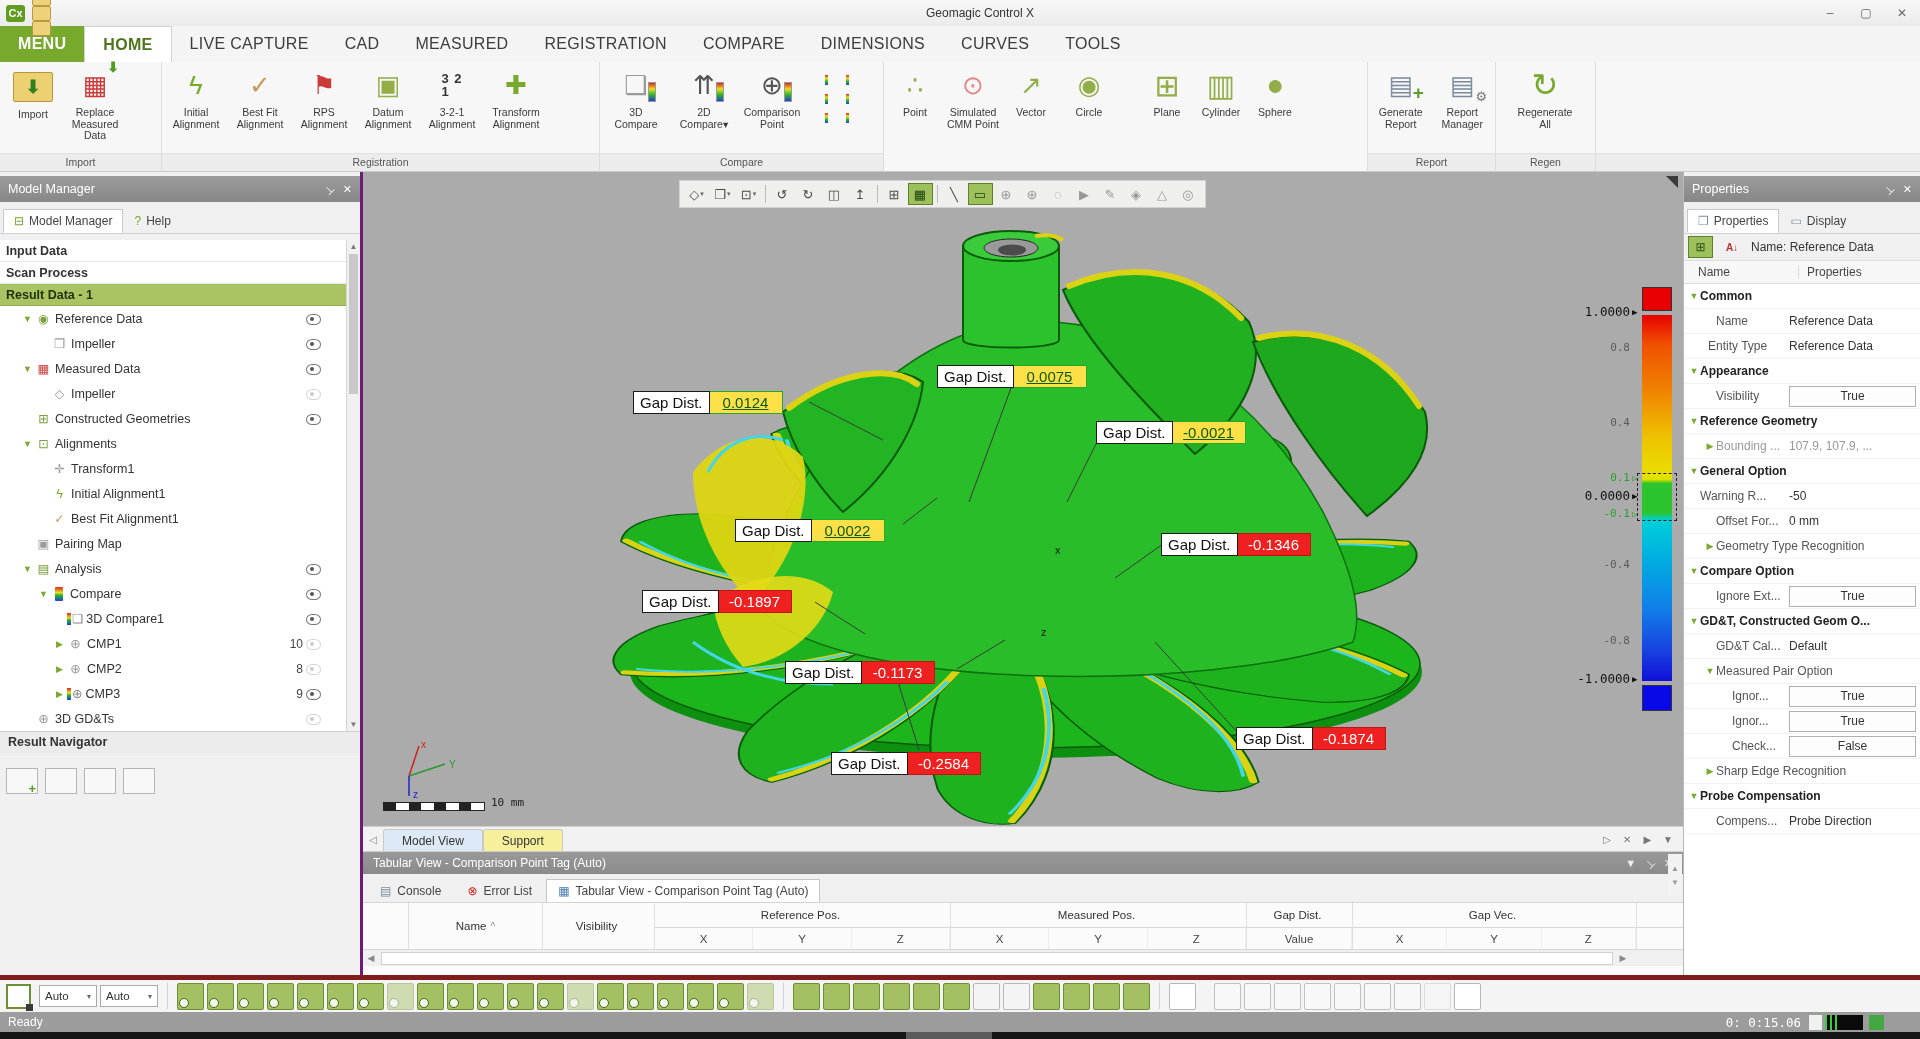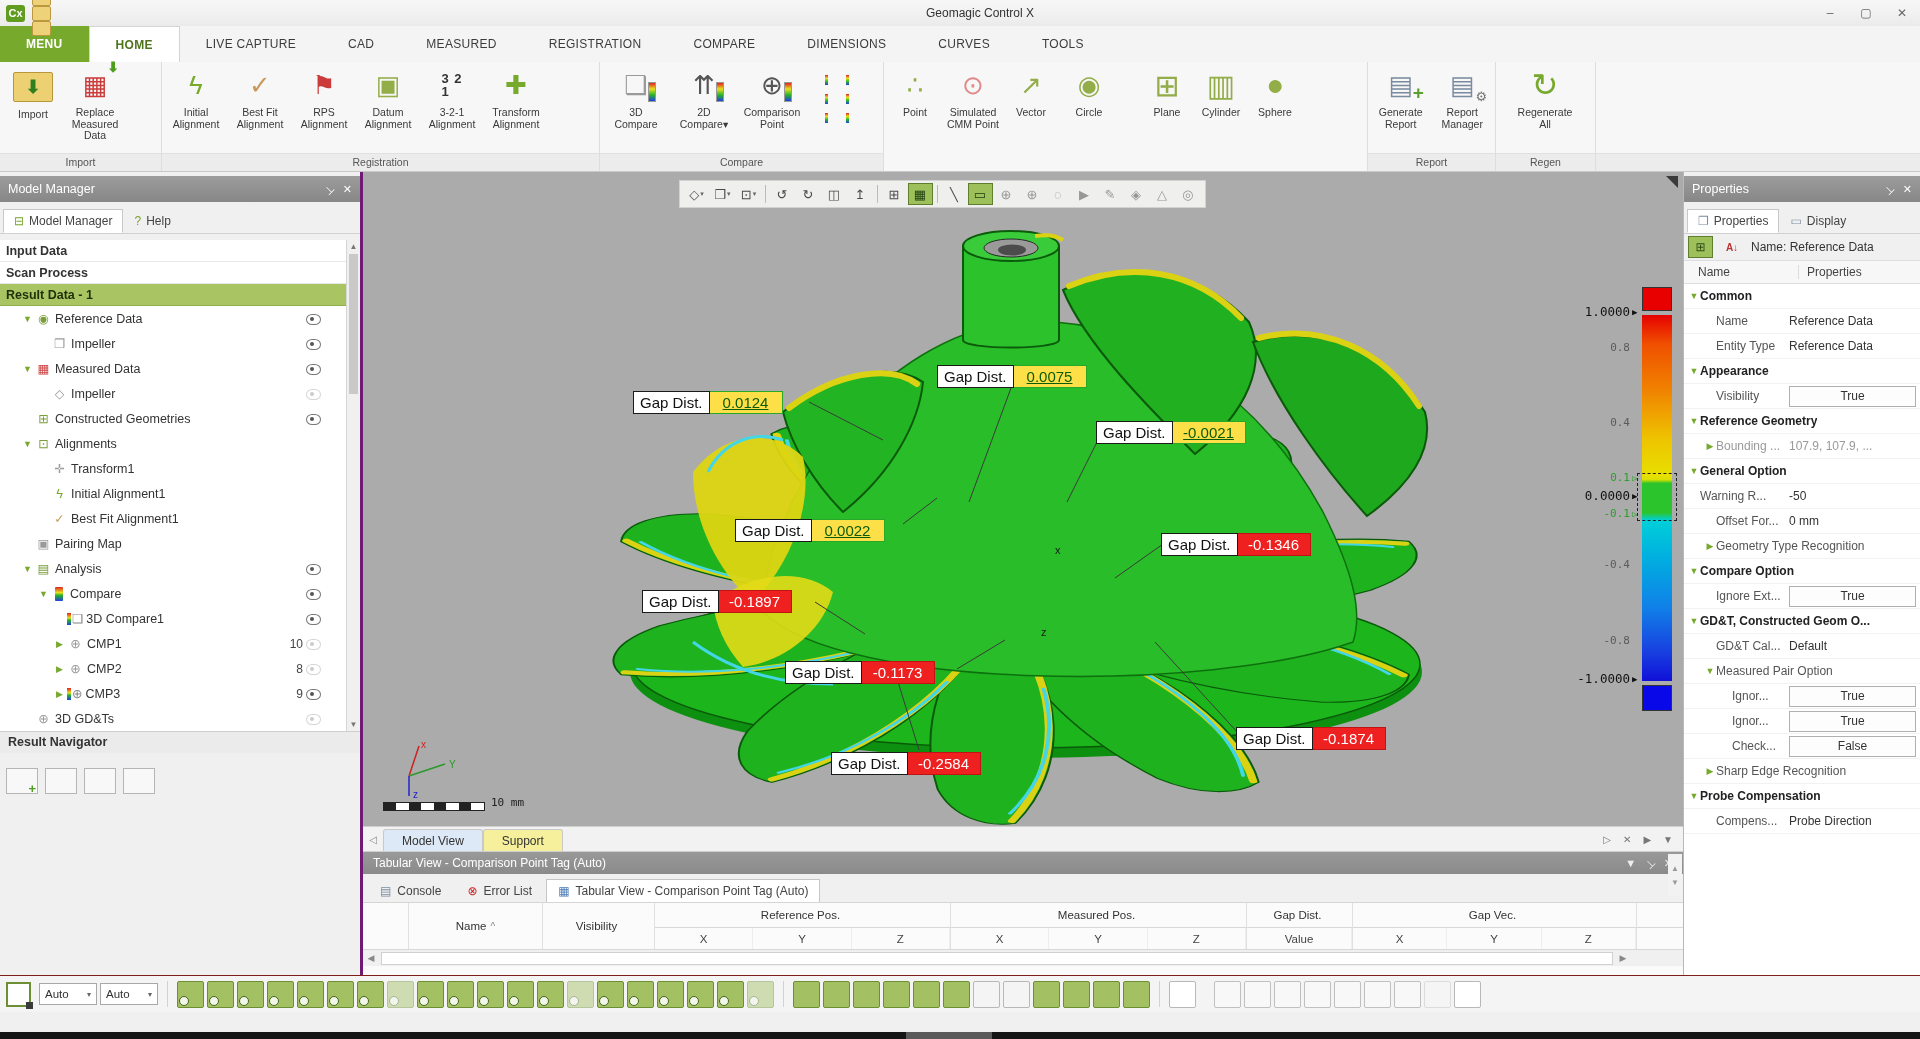--- a/index.html
+++ b/index.html
@@ -12,21 +12,21 @@
   .logo{width:19px;height:17px;background:#5f9c1f;color:#fff;font-weight:bold;font-size:11px;border-radius:3px;display:flex;align-items:center;justify-content:center;}
   .qi{color:#6a6a6a;font-size:14px;line-height:14px;}
   .qi.folder{color:#2f7f1f;background:#edd27a;border:1px solid #bb983e;border-radius:2px;width:17px;height:13px;font-size:10px;display:flex;align-items:center;justify-content:center;}
   .qi.green{color:#4e9e1e;font-weight:bold;}
   .qi.dimq{color:#b5b5b5;}
   #wtitle{position:absolute;left:0;right:0;text-align:center;color:#333;padding-left:40px;}
   .winctl{margin-left:auto;display:flex;z-index:2;}
   .winctl span{width:36px;text-align:center;color:#666;font-size:12px;}
   
   #menubar{position:absolute;top:26px;left:0;width:1920px;height:36px;background:#f4f4f4;display:flex;align-items:stretch;}
-  .mtab{padding:0 26px;display:flex;align-items:center;font-size:12px;color:#3c3c3c;letter-spacing:.3px;justify-content:flex-end;}
+  .mtab{padding:0 18px;display:flex;align-items:center;font-size:16px;color:#3c3c3c;letter-spacing:.3px;justify-content:flex-end;}
   .mtab.menu{background:#76a92c;color:#fff;font-weight:bold;}
   .mtab.active{background:#fff;border:1px solid #d4d4d4;border-bottom:none;color:#4f751c;font-weight:bold;}
   
   #ribbon{position:absolute;top:62px;left:0;width:1920px;height:110px;background:#f7f7f7;display:flex;border-bottom:1px solid #c9c9c9;box-sizing:border-box;}
   .rgroup{border-right:1px solid #ddd;display:flex;flex-direction:column;box-sizing:border-box;}
   .rbody{flex:1;display:flex;align-items:flex-start;padding:1px 2px 0 2px;}
   .rlabel{height:17px;background:#ececec;border-top:1px solid #e0e0e0;text-align:center;font-size:10.5px;color:#555;line-height:16px;}
   .rbtn{display:flex;flex-direction:column;align-items:center;padding-top:2px;position:relative;box-sizing:border-box;}
   .rico{height:40px;width:40px;display:flex;align-items:center;justify-content:center;font-size:26px;color:#6a6a6a;position:relative;margin-bottom:2px;}
   .rtxt{font-size:10.5px;line-height:11.5px;color:#3a3a3a;text-align:center;white-space:pre-line;}
@@ -149,21 +149,21 @@
   .prow{position:relative;height:25px;display:flex;align-items:center;font-size:12px;color:#333;border-bottom:1px solid #f2f2f2;padding-left:4px;box-sizing:border-box;}
   .parrow{width:12px;font-size:9px;color:#76a92c;text-align:center;flex-shrink:0;}
   .pname{color:#555;white-space:nowrap;overflow:hidden;}
   .prow.grp{font-weight:bold;}
   .prow.grp .pname{color:#222;}
   .pval{position:absolute;left:105px;right:4px;white-space:nowrap;overflow:hidden;color:#333;}
   .pval:empty{display:none;}
   .prow.btn .pval{border:1px solid #b0b0b0;background:#fdfdfd;text-align:center;line-height:19px;height:19px;}
   .prow.gray .pname,.prow.gray .pval{color:#9a9a9a;}
   
-  #btb{position:absolute;left:0;top:975px;width:1920px;height:37px;background:#f4f4f4;border-top:1px solid #7f1d1d;display:flex;align-items:center;gap:3px;padding-left:6px;box-sizing:border-box;}
+  #btb{position:absolute;left:0;top:975px;width:1920px;height:37px;background:#f4f4f4;border-top:5px solid #7f1d1d;display:flex;align-items:center;gap:3px;padding-left:6px;box-sizing:border-box;}
   .marq{width:21px;height:21px;border:2px solid #6d8f33;background:#fff;position:relative;margin-right:5px;flex-shrink:0;}
   .marq::after{content:'';position:absolute;right:-4px;bottom:-4px;width:7px;height:7px;background:#3a3a3a;}
   .autosel{width:58px;height:22px;background:#fff;border:1px solid #a8a8a8;display:flex;align-items:center;justify-content:space-between;padding:0 5px;font-size:11.5px;color:#333;box-sizing:border-box;flex-shrink:0;}
   .asdd{font-size:8px;color:#666;}
   .bsep{width:1px;height:26px;background:#d2d2d2;margin:0 6px;flex-shrink:0;}
   .bico{width:27px;height:27px;background:#a3c162;border:1px solid #6d8f33;border-radius:2px;color:#24320f;display:flex;align-items:center;justify-content:center;font-size:13px;position:relative;flex-shrink:0;box-sizing:border-box;}
   .bico.eyeov::after{content:'';position:absolute;left:1px;bottom:1px;width:8px;height:8px;background:#f2f6e8;border:1px solid #44661c;border-radius:50%;}
   .bico.red{color:#b52a2a;}
   .bico.warm{color:#cc7a20;}
   .bico.dim{opacity:.45;}
@@ -976,21 +976,21 @@
     <div class="prow grp">
         <span class="parrow">▼</span>
         <span class="pname">Common</span>
 
       </div>
         <div class="prow" style="padding-left: 20px;">
         <span class="parrow"></span>
         <span class="pname">Name</span>
         <span class="pval">Reference Data</span>
       </div>
-        <div class="prow" style="padding-left: 20px;">
+        <div class="prow" style="padding-left: 12px;">
         <span class="parrow"></span>
         <span class="pname">Entity Type</span>
         <span class="pval">Reference Data</span>
       </div>
         <div class="prow grp">
         <span class="parrow">▼</span>
         <span class="pname">Appearance</span>
 
       </div>
         <div class="prow btn" style="padding-left: 20px;">
@@ -1147,16 +1147,23 @@
         <span class="bico tool"></span>
         <span class="bico tool"></span>
         <span class="bico tool"></span>
         <span class="bico tool"></span>
         <span class="bico tool dim"></span>
         <span class="bico add"></span>
         <span class="bico dd"></span>
       </span>
   </div>
 
+  <div id="statusbar">
+    <span>Ready</span>
+    <span id="stimer">0: 0:15.06</span>
+    <span class="sbox-w"></span>
+    <span class="sbox-eq"></span>
+    <span class="sbox-g"></span>
+  </div>
   <div id="bstrip">
       <span class="seg"></span>
     </div>
 </div>
 
 </body></html>

